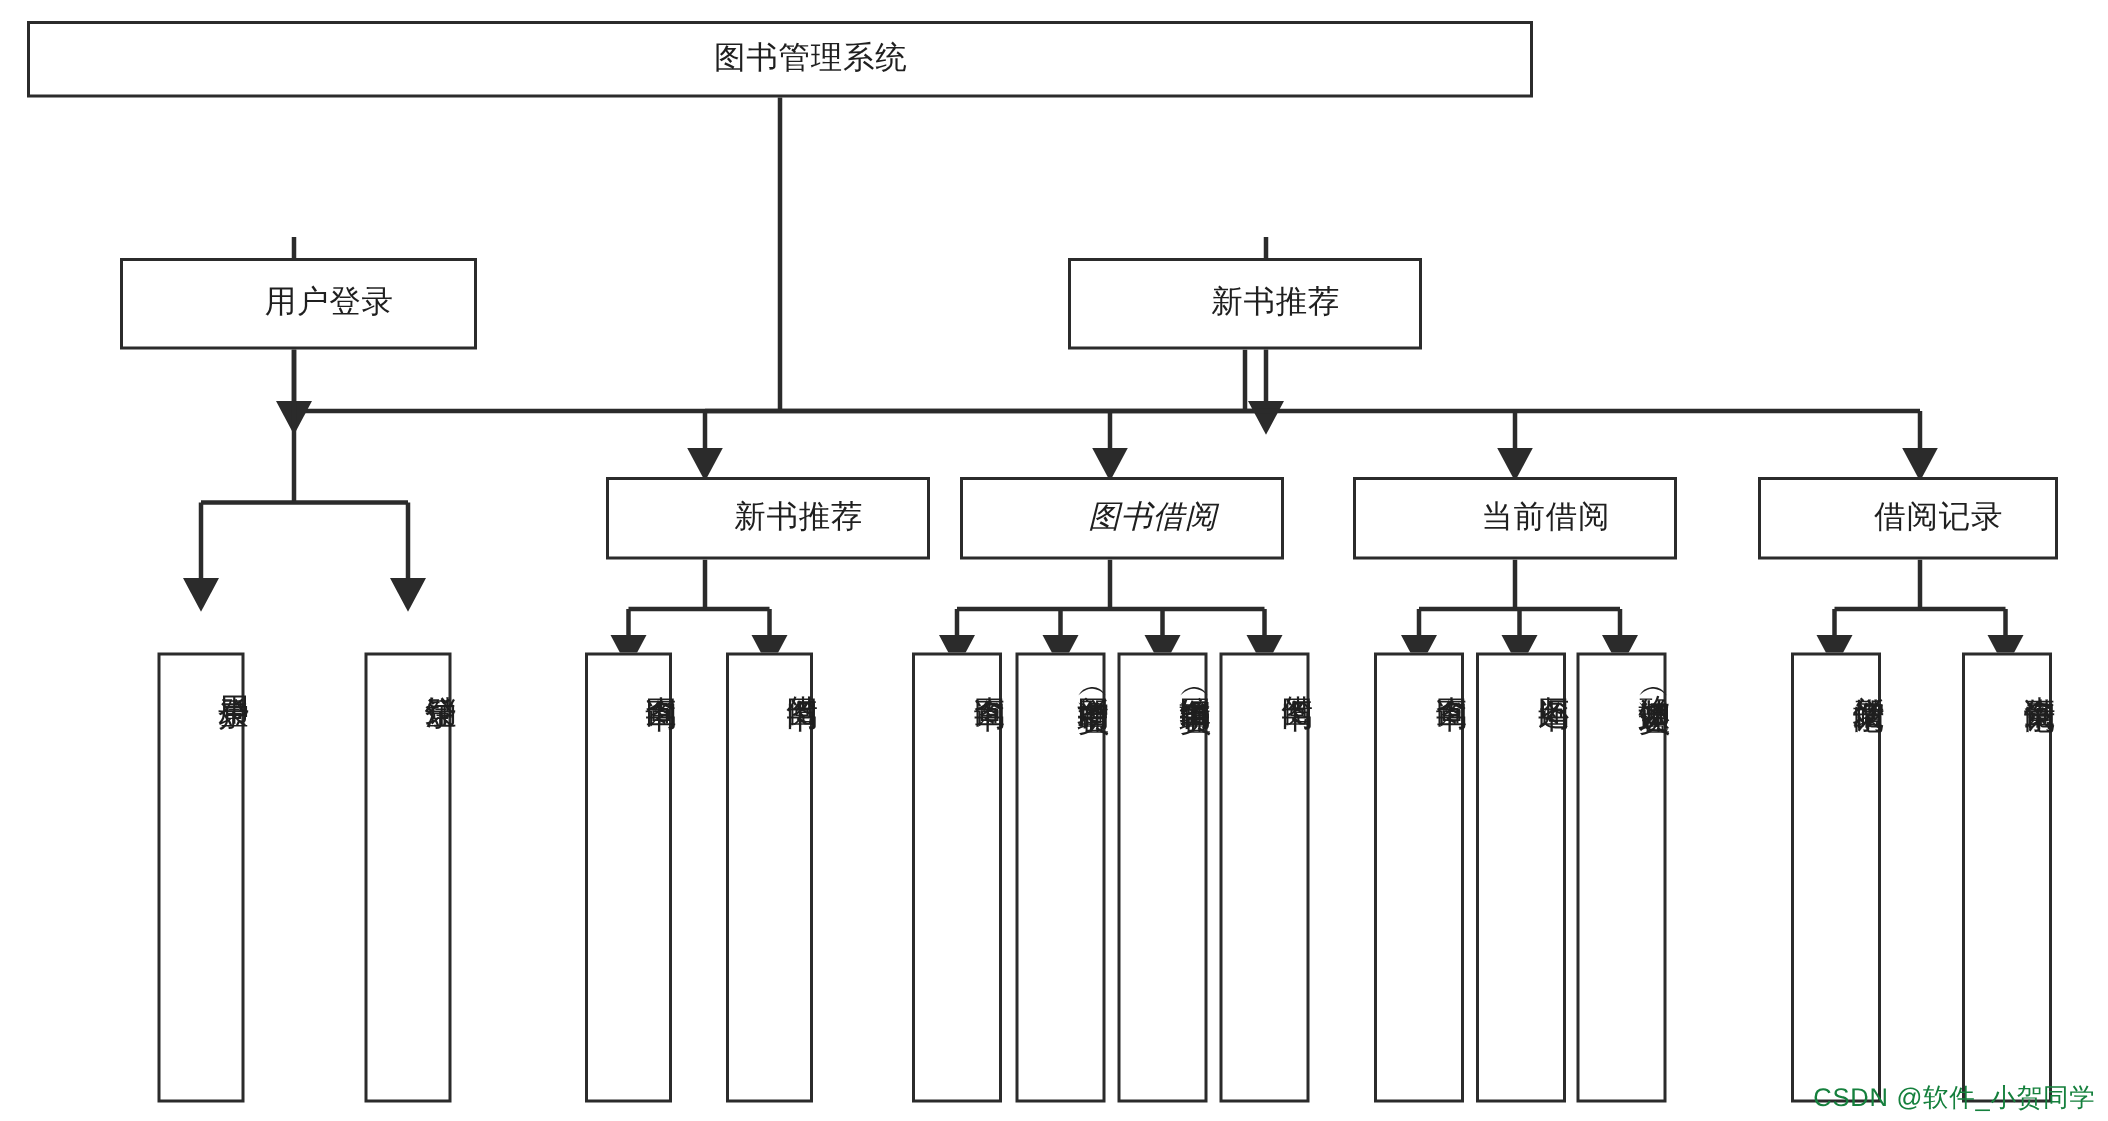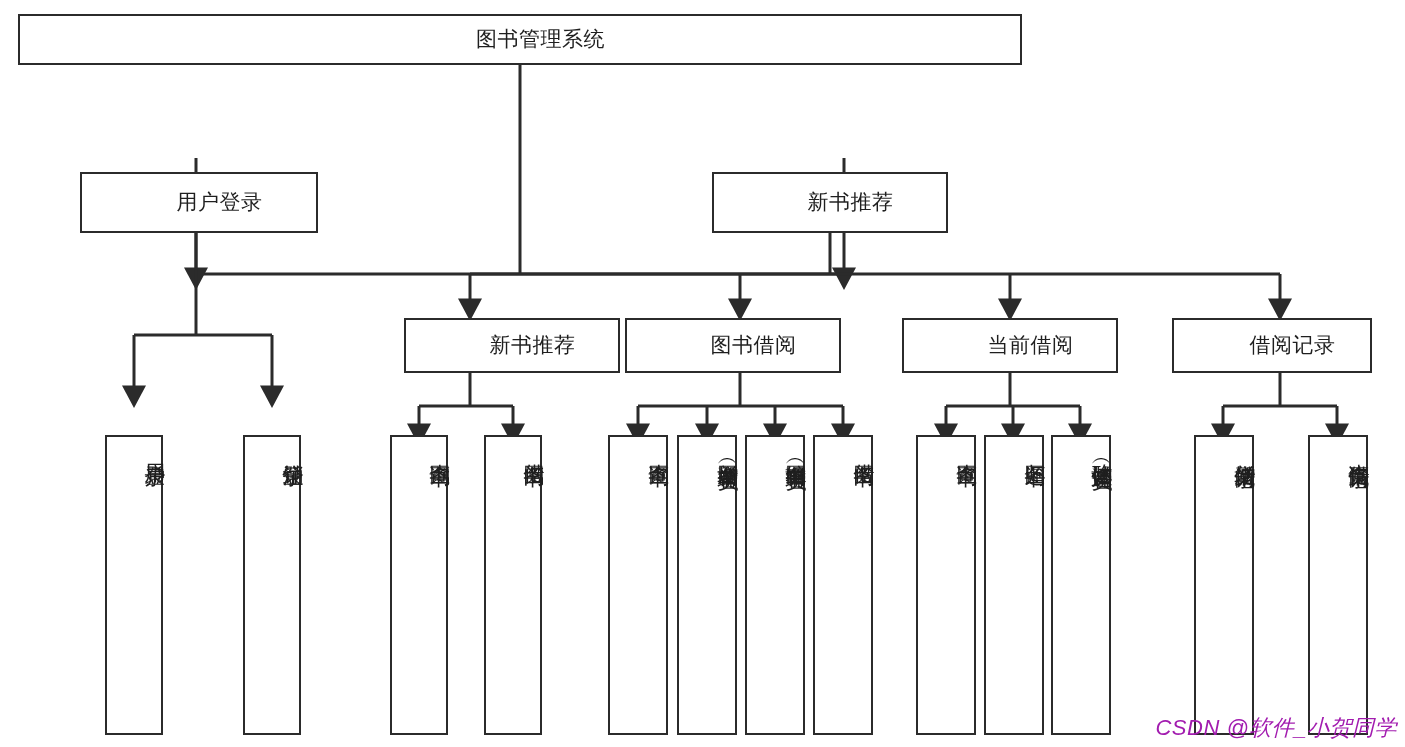--- a/index.html
+++ b/index.html
@@ -38,26 +38,25 @@
     text-orientation:upright;
     white-space:normal;
     font-size:21px;
     line-height:1.18;
     letter-spacing:1px;
   }
   .watermark{
     position:absolute;
     right:8px;
     bottom:4px;
-    font-size:22px;
-    color:#a21caf;
+    font-size:17px;
+    color:#15803d;
     letter-spacing:0.5px;
     white-space:nowrap;
     pointer-events:none;
-    font-style:italic;
   }
 </style>
 </head>
 <body>
 
 <svg id="diagram" viewBox="0 0 1405 747" aria-hidden="true">
   <defs>
     <marker id="arrow" markerWidth="11" markerHeight="11" refX="2.2" refY="4" orient="auto" markerUnits="strokeWidth">
       <path d="M0,0 L0,8 L7.5,4 z" fill="#2b2b2b"></path>
     </marker>
@@ -113,21 +112,21 @@
 <div class="node-box" style="left:80px;top:172px;width:238px;height:61px;">
   <span class="node-label">用户登录</span>
 </div>
 <div class="node-box" style="left:712px;top:172px;width:236px;height:61px;">
   <span class="node-label">新书推荐</span>
 </div>
 
 <div class="node-box" style="left:362px;top:318px;width:216px;height:55px;margin-left:42px;">
   <span class="node-label">新书推荐</span>
 </div>
-<div class="node-box" style="left:625px;top:318px;width:216px;height:55px;">
+<div class="node-box" style="left:640px;top:318px;width:216px;height:55px;font-style:italic;">
   <span class="node-label">图书借阅</span>
 </div>
 <div class="node-box" style="left:902px;top:318px;width:216px;height:55px;">
   <span class="node-label">当前借阅</span>
 </div>
 <div class="node-box" style="left:1172px;top:318px;width:200px;height:55px;">
   <span class="node-label">借阅记录</span>
 </div>
 
 <div class="node-box vertical" style="left:105px;top:435px;width:58px;height:300px;">

